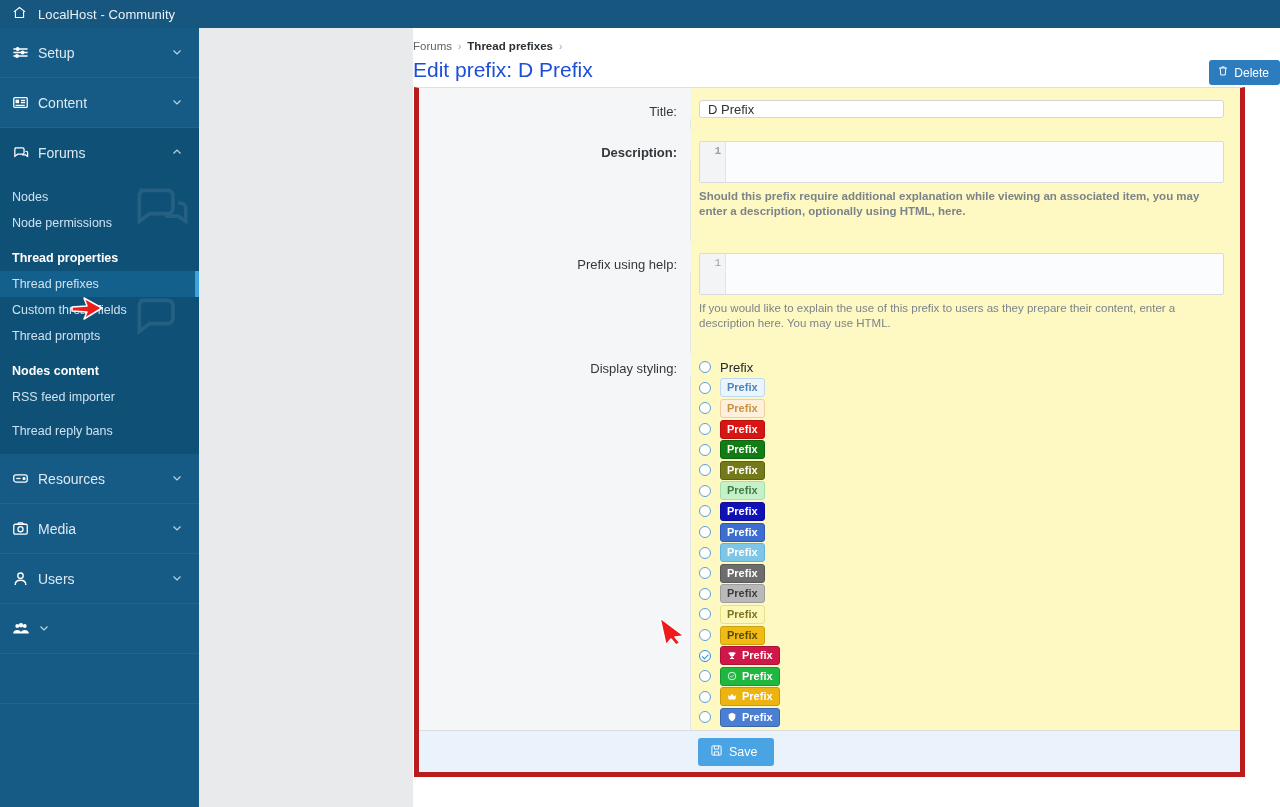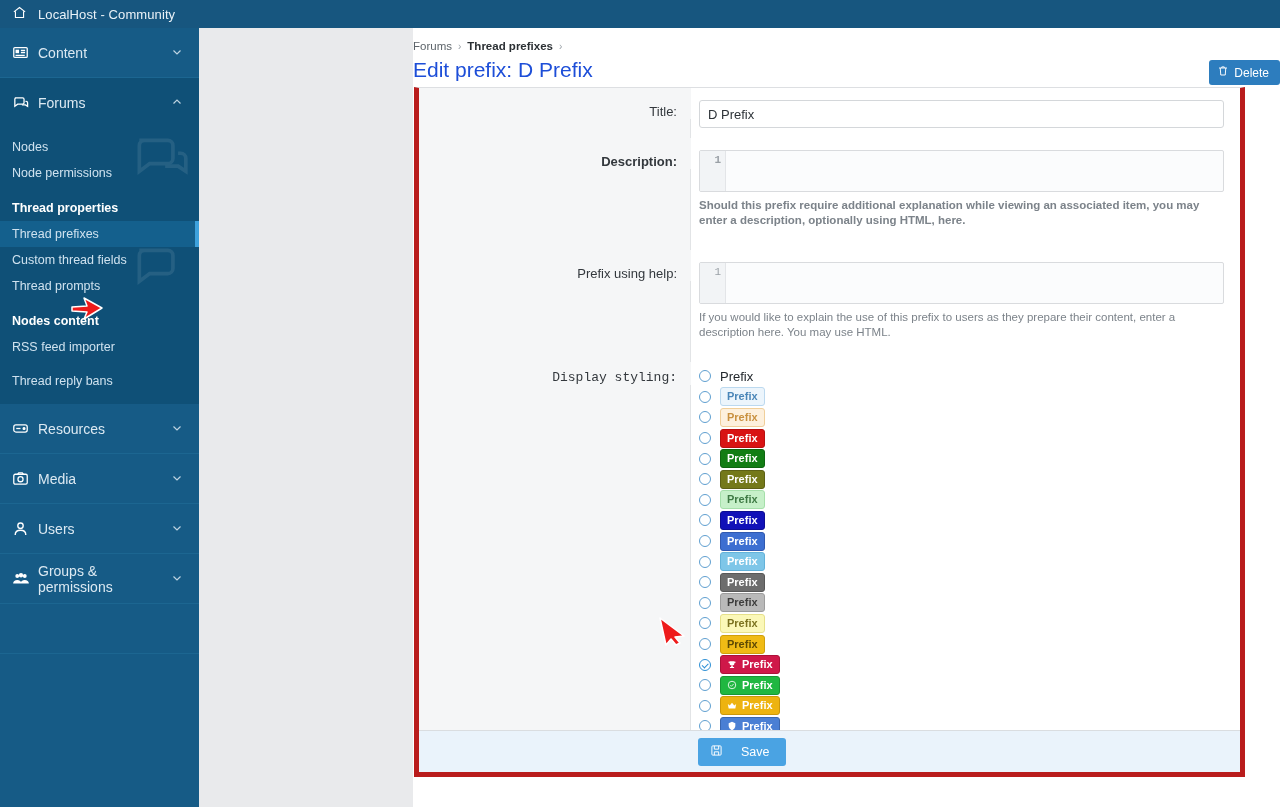--- a/index.html
+++ b/index.html
@@ -65,34 +65,34 @@
   #pagehead { display: flex; align-items: flex-start; padding-top: 6px; }
   #pagetitle { font-size: 21px; color: #1d4ed8; font-weight: normal; flex: 1 1 auto; }
   .btn-delete {
     background: #2d7dbe; color: #fff; border: none; border-radius: 3px;
     font-size: 12px; padding: 5px 11px 5px 8px; display: inline-flex;
     align-items: center; gap: 5px; cursor: pointer; margin-top: 2px;
   }
   
   #formpanel {
     position: absolute; left: 414px; top: 87px; width: 831px; height: 690px;
-    background: #ffffff; border: 5px solid #b91c1c; border-top: 1px solid #dddfe2;
+    background: #fef9c3; border: 5px solid #b91c1c; border-top: 1px solid #dddfe2;
     display: flex; flex-direction: column;
   }
   #formbody { flex: 1 1 auto; display: block; position: relative; overflow: hidden; }
   .row { display: flex; align-items: flex-start; }
   .lab-col {
     width: 272px; flex: 0 0 272px; background: #f5f6f7; text-align: right;
     padding: 16px 14px 0 10px; font-size: 13px; color: #33383d; min-height: 1px;
   }
   .fld-col { flex: 1 1 auto; padding: 12px 16px 0 8px; }
   .gutter { position: absolute; left: 0; top: 0; bottom: 0; width: 272px; background: #f5f6f7; border-right: 1px solid #e2e4e6; }
   .inner { position: relative; z-index: 2; }
   .txt {
-    width: 100%; height: 28px; border: 1px solid #d4d7da; border-radius: 3px;
+    width: 100%; height: 18px; border: 1px solid #d4d7da; border-radius: 3px;
     padding: 0 8px; font-size: 13px; color: #2d3338; background: #fff;
     font-family: "Liberation Sans", sans-serif;
   }
   .code-ed {
     width: 100%; height: 42px; border: 1px solid #d9dbde; border-radius: 2px;
     background: #fbfcfd; display: flex; overflow: hidden;
   }
   .code-ed .gut {
     width: 26px; flex: 0 0 26px; background: #f2f4f6; border-right: 1px solid #e3e5e8;
     color: #9aa0a6; font-size: 11px; text-align: right; padding: 3px 4px 0 0;
@@ -117,21 +117,21 @@
     font-weight: bold; white-space: nowrap;
   }
   .badge.plain { font-size: 13px; font-weight: normal; padding: 0; color: #23282d; }
   #savebar {
     flex: 0 0 42px; background: #eaf3fb; border-top: 1px solid #dadde0;
     display: flex; align-items: center; padding-left: 279px;
   }
   .btn-save {
     background: #4aa3e3; color: #fff; border: none; border-radius: 3px;
     font-size: 12.5px; padding: 6px 16px 6px 12px; display: inline-flex;
-    align-items: center; gap: 18px; cursor: pointer;
+    align-items: center; gap: 6px; cursor: pointer;
   }
   
   .cursor-arrow { position: absolute; z-index: 90; pointer-events: none; }
 </style>
 </head>
 <body>
 
 <div id="topbar">
   <div class="home">
     <span>
@@ -139,20 +139,36 @@
         <path d="M3 11l9-7 9 7"></path>
           <path d="M5.5 10v10h13V10"></path>
       </svg>
     </span>
   </div>
   <div class="title">LocalHost - Community</div>
 </div>
 
 <div id="sidebar">
 
+  <div class="nav-group">
+    <span class="gicon">
+      <svg width="17" height="17" viewBox="0 0 24 24" fill="none" stroke="#fff" stroke-width="1.9">
+        <path d="M2 7h20M2 12h20M2 17h20"></path>
+          <circle cx="8" cy="7" r="1.8" fill="#fff"></circle>
+          <circle cx="15" cy="12" r="1.8" fill="#fff"></circle>
+          <circle cx="7" cy="17" r="1.8" fill="#fff"></circle>
+      </svg>
+    </span>
+    <span class="glabel">Setup</span>
+    <span class="chev">
+      <svg width="12" height="12" viewBox="0 0 24 24" fill="none" stroke="#dce9f2" stroke-width="2.4">
+          <path d="M5 9l7 7 7-7"></path>
+        </svg>
+    </span>
+  </div>
 
 
   <div class="nav-group">
     <span class="gicon">
       <svg width="17" height="17" viewBox="0 0 24 24" fill="none" stroke="#fff" stroke-width="1.8">
         <rect x="2.5" y="5" width="19" height="14" rx="1.5"></rect>
           <rect x="5" y="8" width="5" height="5" fill="#fff" stroke="none"></rect>
           <path d="M12.5 9h6M12.5 12h6M5 16h13"></path>
       </svg>
     </span>
@@ -253,21 +269,20 @@
 
   <div class="nav-group">
     <span class="gicon">
       <svg width="18" height="18" viewBox="0 0 24 24" fill="#fff">
         <circle cx="7" cy="8" r="2.6"></circle>
           <circle cx="17" cy="8" r="2.6"></circle>
           <circle cx="12" cy="7" r="2.9"></circle>
         <path d="M1.5 18c0-3 2.4-4.6 5.5-4.6S12.5 15 12.5 18zM11.5 18c0-3 2.4-4.6 5.5-4.6S22.5 15 22.5 18z"></path>
       </svg>
     </span>
-    <span class="glabel">Groups &amp; permissions</span>
     <span class="chev">
       <svg width="12" height="12" viewBox="0 0 24 24" fill="none" stroke="#dce9f2" stroke-width="2.4">
           <path d="M5 9l7 7 7-7"></path>
         </svg>
     </span>
   </div>
 
   <div class="nav-group">
     
     
@@ -327,21 +342,21 @@
           <div class="fld-col">
             <div class="code-ed">
               <div class="gut">1</div>
               <div class="area"></div>
             </div>
             <div class="hint">If you would like to explain the use of this prefix to users as they prepare their content, enter a description here. You may use HTML.</div>
           </div>
         </div>
 
         <div class="row" style="margin-top:22px;">
-          <div class="lab-col" style="padding-top:8px;font-family:Liberation Mono, monospace;">Display styling:</div>
+          <div class="lab-col" style="padding-top:8px;">Display styling:</div>
           <div class="fld-col" style="padding-top:4px;">
             <div id="styling-list">
                 <div class="styrow">
                   <span class="radio"></span>
                   <span class="badge plain">
                     <span>Prefix</span>
                   </span>
                 </div>
                 <div class="styrow">
                   <span class="radio"></span>

